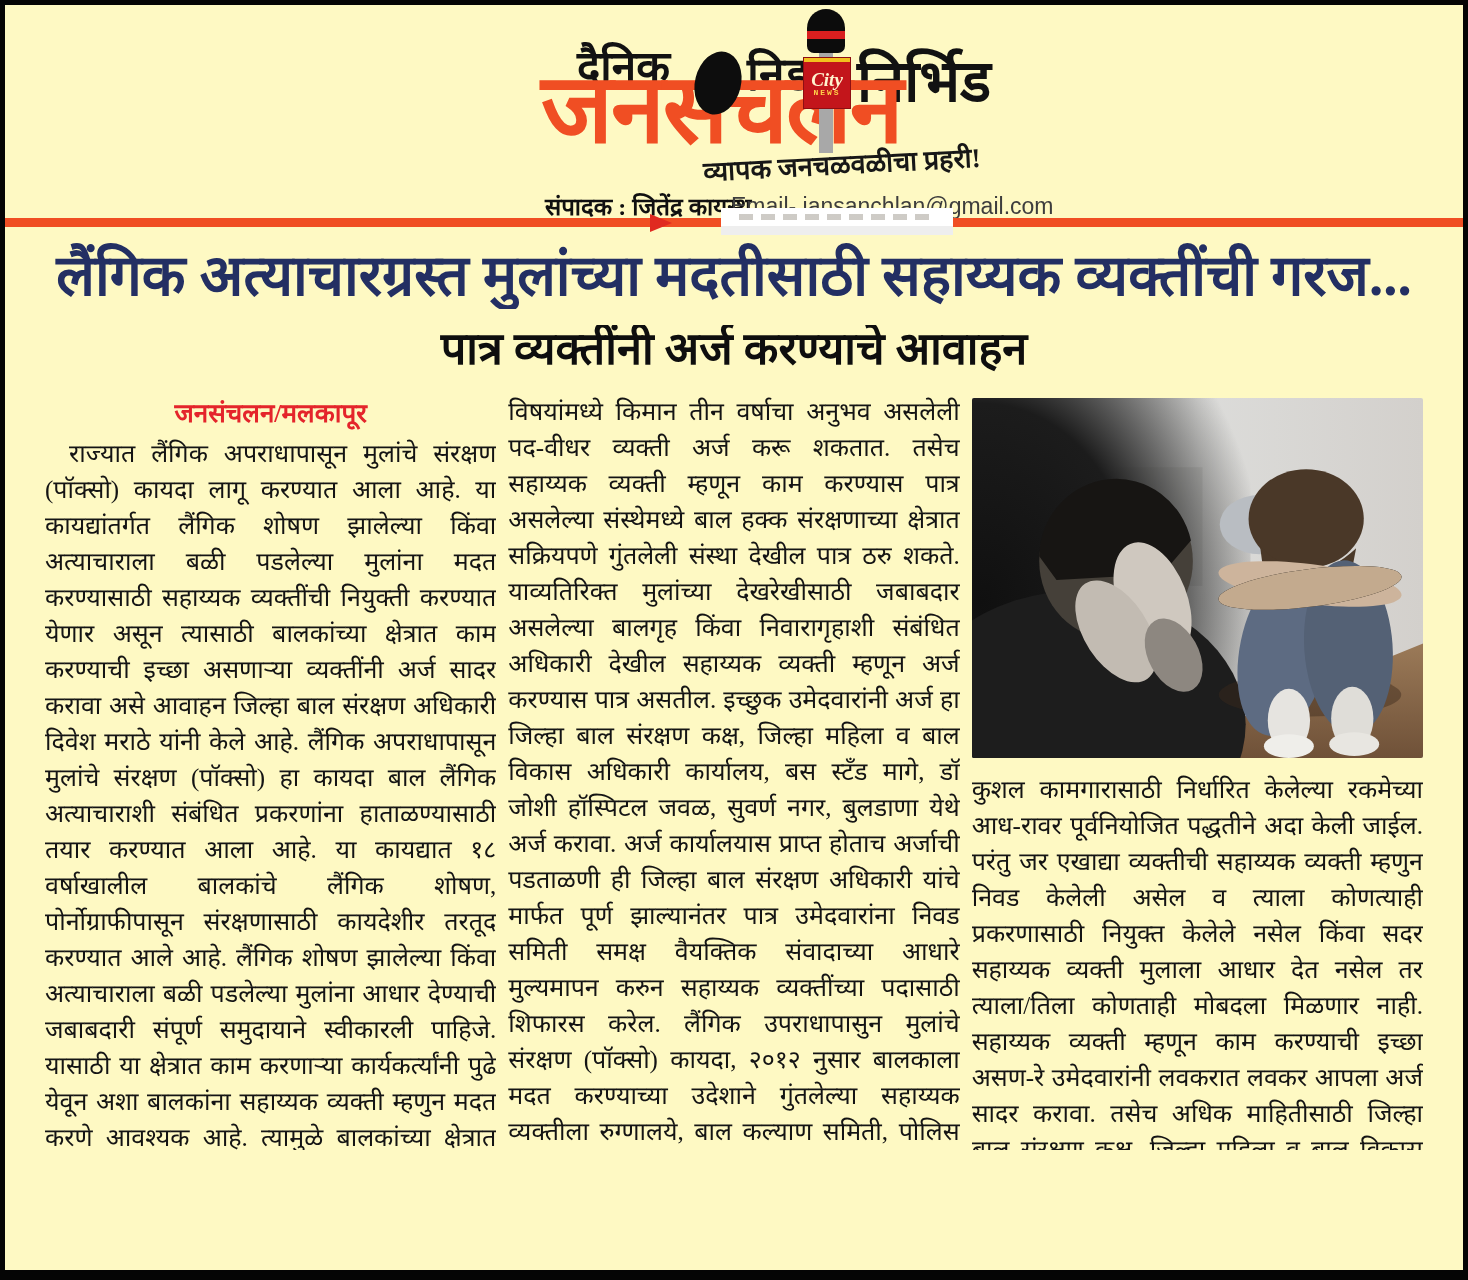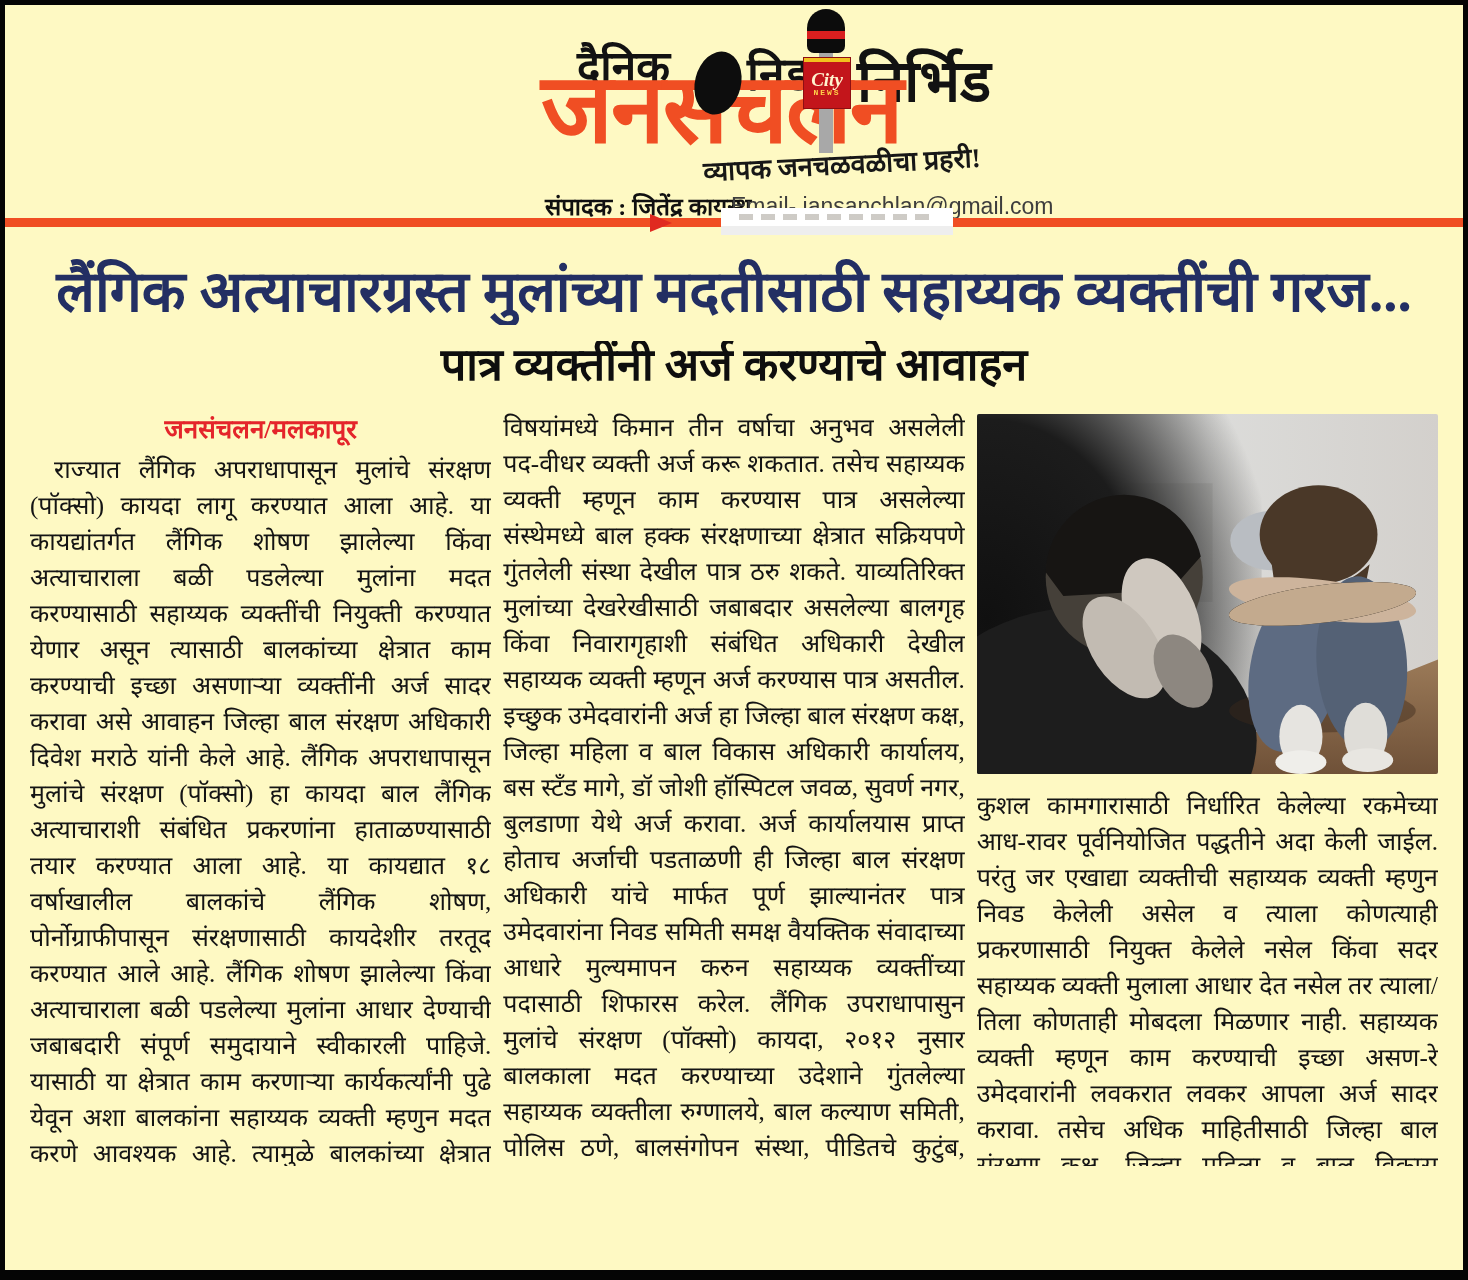--- a/index.html
+++ b/index.html
@@ -32,26 +32,26 @@
   
   .rule-wrap{position:relative; height:9px; margin:0;}
   .orange-rule{position:absolute; left:0; right:0; top:0; height:9px; background:#f04e23;}
   .rule-triangle{position:absolute; left:645px; top:-4px; width:0; height:0;
                  border-top:9px solid transparent; border-bottom:9px solid transparent; border-left:22px solid #e02a20;}
   .rule-patch{position:absolute; left:716px; top:-10px; width:232px; height:27px; background:#ffffff;
               box-shadow:inset 0 -9px 0 rgba(160,160,160,.18);}
   .rule-patch::after{content:""; position:absolute; left:18px; top:6px; right:18px; height:6px;
               background:repeating-linear-gradient(90deg,#b9b5ae 0 14px,transparent 14px 22px); opacity:.7;}
   
-  .headline{margin:32px 18px 0; text-align:center; font-size:57px; font-weight:bold; color:#232f63;
+  .headline{margin:16px 18px 0; text-align:center; font-size:57px; font-weight:bold; color:#232f63;
             white-space:nowrap; overflow:hidden; line-height:1.15;}
   .subheadline{margin:16px 18px 0; text-align:center; font-size:45px; font-weight:bold; color:#0e0e0e;
                white-space:nowrap; overflow:hidden; line-height:1.1;}
   
-  .columns{display:flex; gap:12px; padding:0 25px; margin-top:20px; height:756px; overflow:hidden;}
+  .columns{display:flex; gap:12px; padding:0 40px; margin-top:20px; height:756px; overflow:hidden;}
   .col{flex:1 1 0; overflow:hidden;}
   .dateline{text-align:center; font-size:26px; font-weight:bold; color:#e4252b; margin:0 0 6px;}
   .body-text{margin:0; font-size:25px; line-height:1.44; text-align:justify; color:#141414;}
   .indent{text-indent:24px;}
   .photo{margin:4px 0 14px; width:100%; height:360px; display:block;}
   .photo svg{display:block; width:100%; height:100%; border-radius:2px;}
   
   .footer{margin-top:10px;}
   .footer-rule{height:4px; background:#3f3f3f; margin:0 16px 14px;}
   .footer-line{text-align:center; font-family:"Liberation Sans","DejaVu Sans",sans-serif; color:#141414;}

